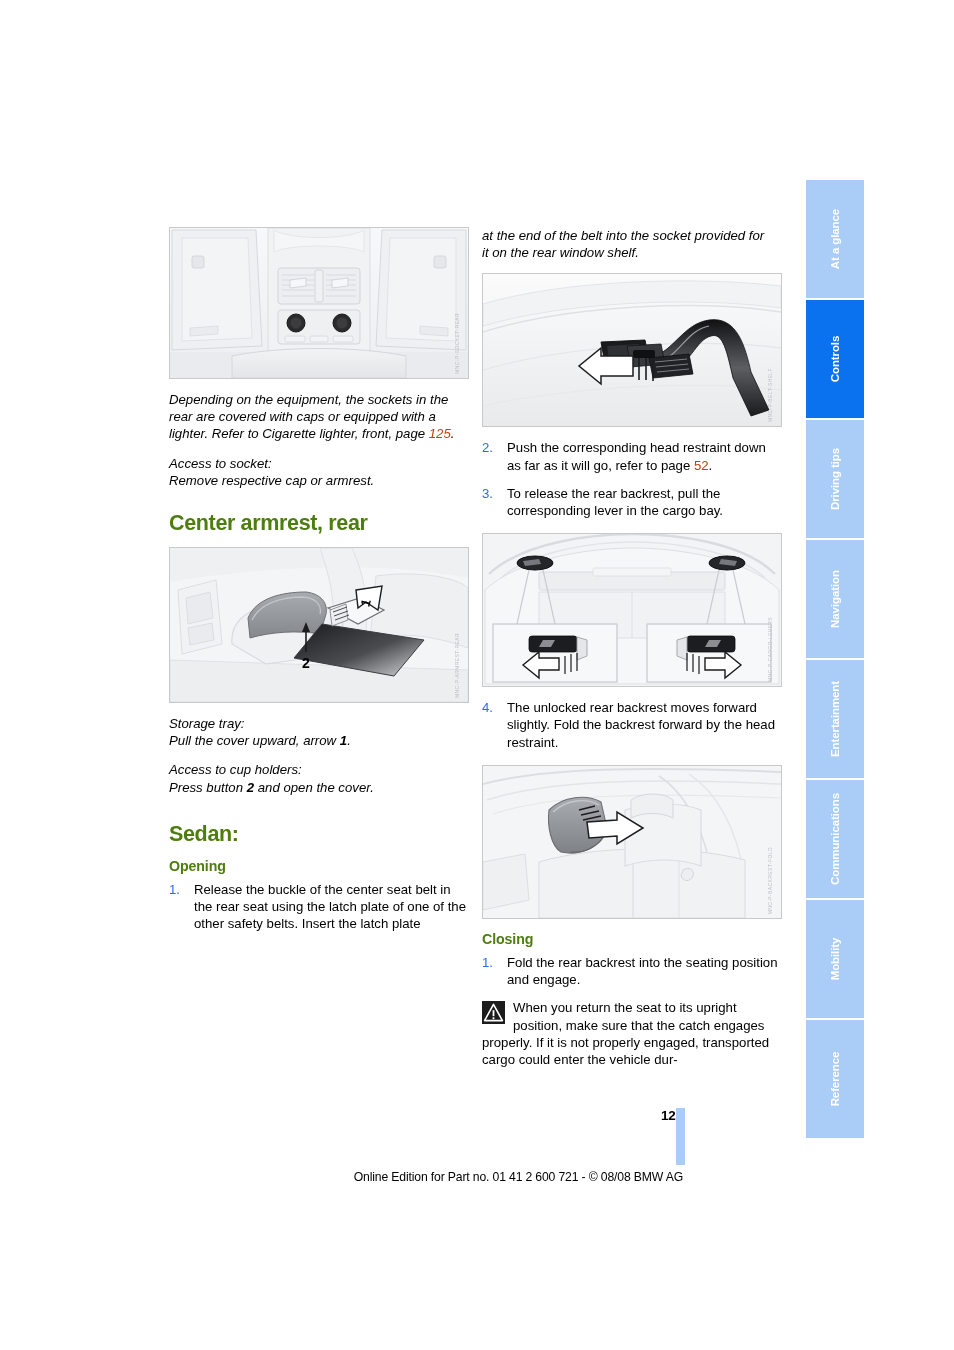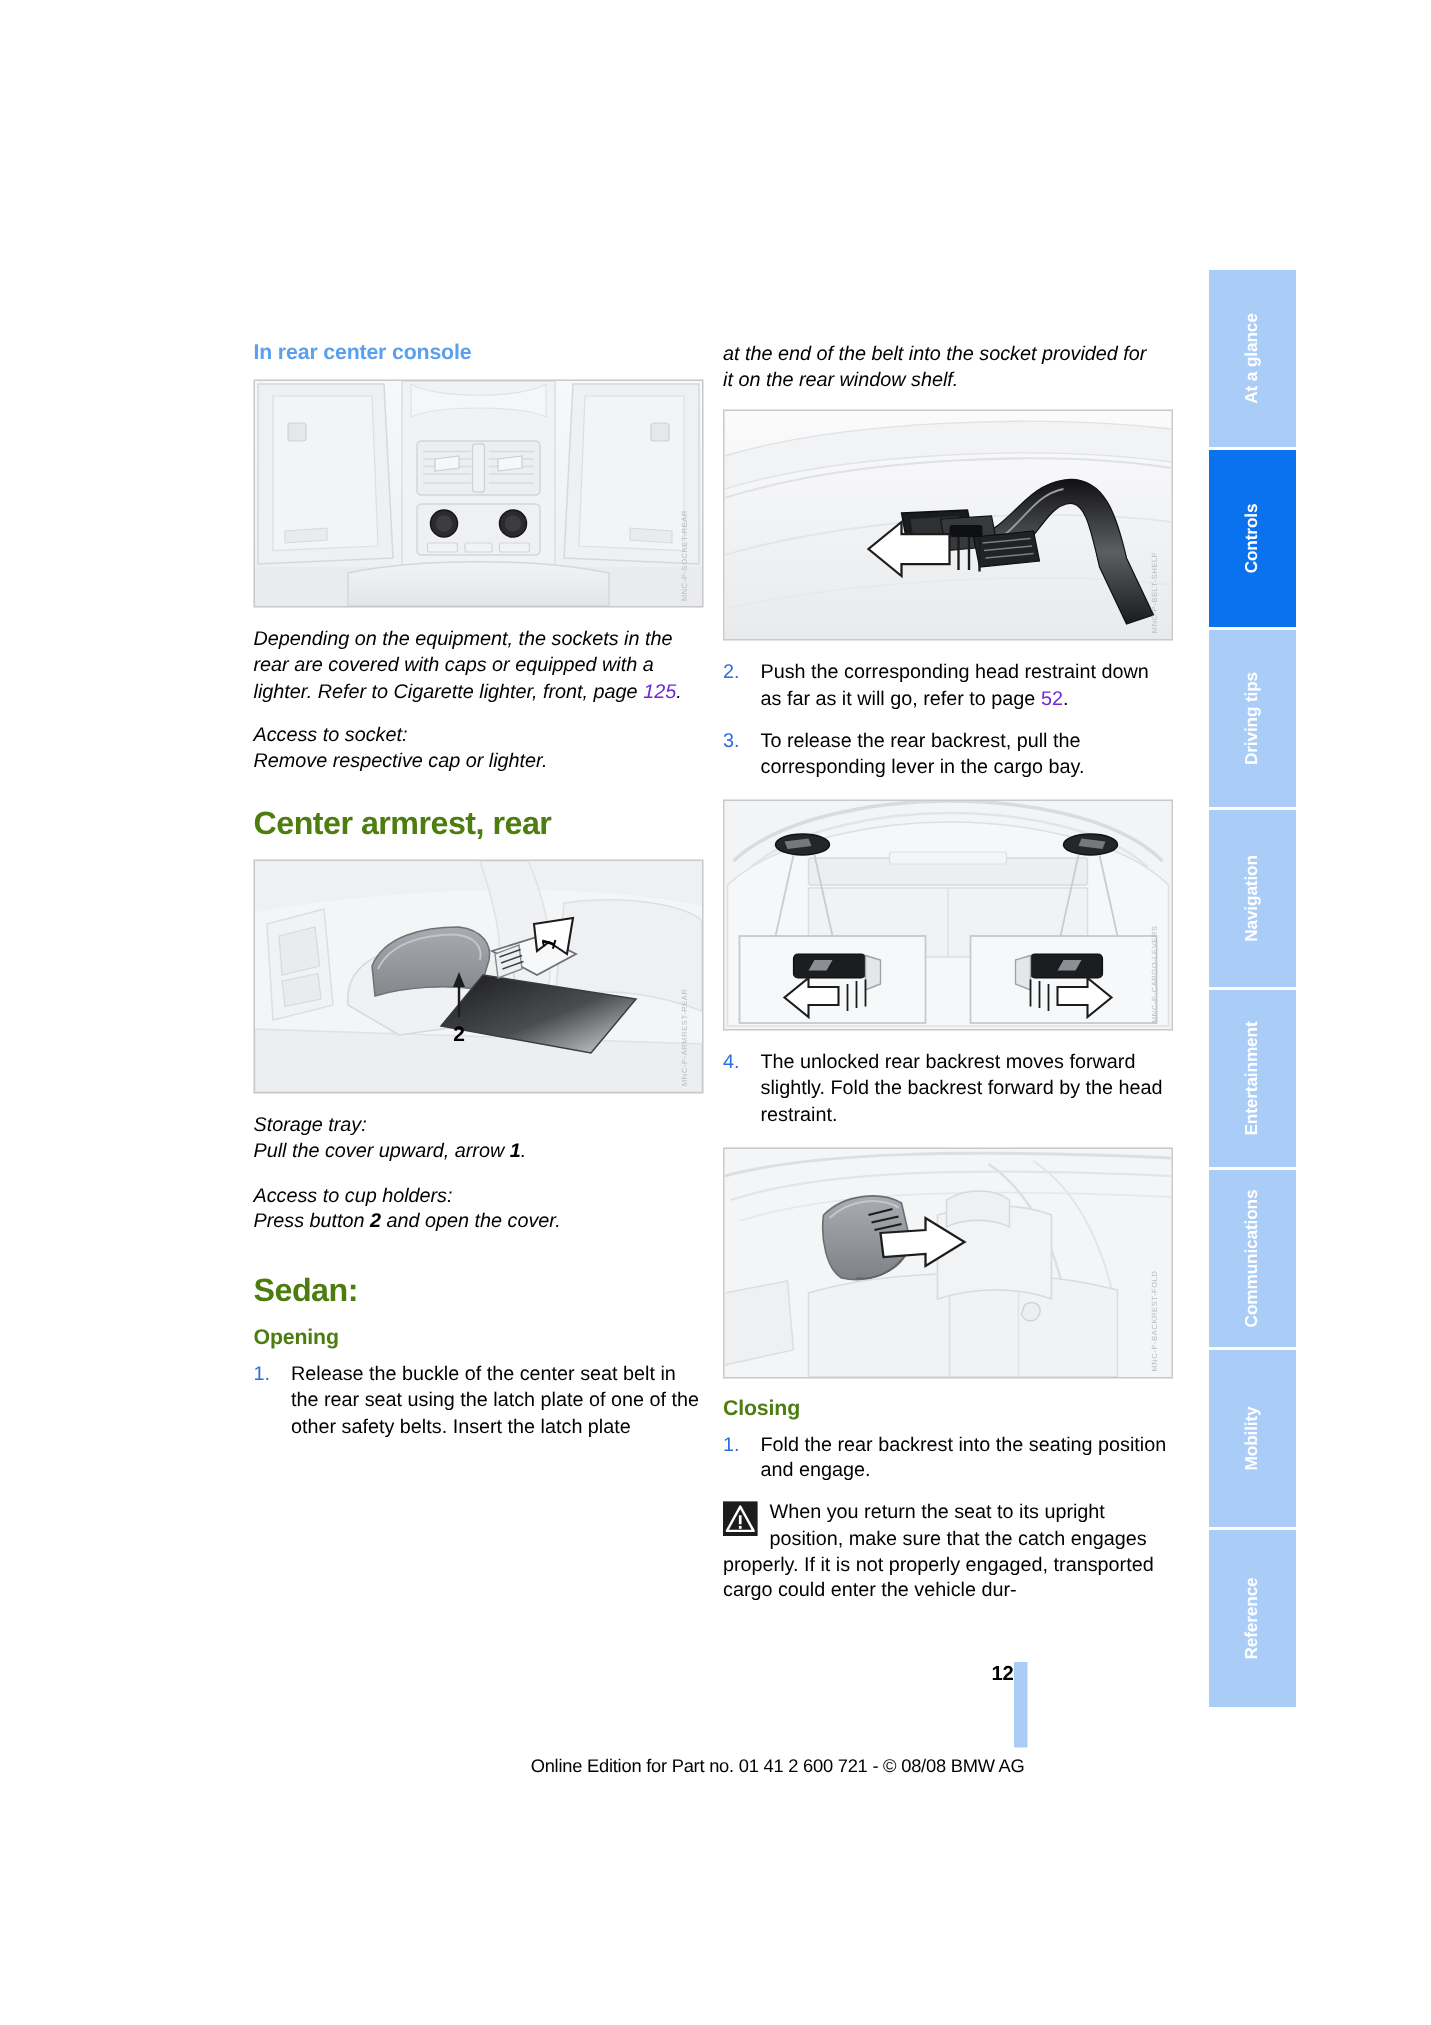--- a/index.html
+++ b/index.html
@@ -51,21 +51,21 @@
   }
   .h-blue {
     color: #4d7c0f;
     font-size: 14.2px;
     font-weight: bold;
     letter-spacing: -0.1px;
     margin: 0 0 6px 0;
   }
 
   p { margin: 0 12px 12px 0; font-style: italic; }
-  .pref { color: #6d28d9; }
+  .pref { color: #c2410c; }
   .bold { font-weight: bold; }
 
   
   .steps { margin: 0 0 11px 0; }
   .step {
     display: flex;
     margin-bottom: 11px;
   }
   .step:last-child { margin-bottom: 0; }
   .step-num {
@@ -176,21 +176,20 @@
     background: #aacdf7;
   }
 </style>
 </head>
 <body>
 
 <div class="page">
 
   <div class="col col-left">
 
-    <div class="h-sub">In rear center console</div>
 
     <div class="fig" style="height:150px;">
       <svg viewBox="0 0 298 150" preserveAspectRatio="none" aria-hidden="true">
         <defs>
           <linearGradient id="gConsole" x1="0" y1="0" x2="0" y2="1">
             <stop offset="0" stop-color="#f7f8f9"></stop>
               <stop offset="1" stop-color="#eceef0"></stop>
           </linearGradient>
           <linearGradient id="gSeat" x1="0" y1="0" x2="0" y2="1">
             <stop offset="0" stop-color="#f2f3f4"></stop>
@@ -241,21 +240,21 @@
         <path d="M0 124 L298 124 L298 150 L0 150 Z" fill="#e9ebee"></path>
         <path d="M62 128 C110 118 188 118 236 128 L236 150 L62 150 Z" fill="url(#gSeat)" stroke="#d4d7db" stroke-width="1"></path>
       </svg>
       <span class="fig-code">MNC-P-SOCKET-REAR</span>
     </div>
 
     <p><span>Depending on the equipment, the sockets in the rear are covered with caps or equipped with a lighter. Refer to Cigarette lighter, front, page </span><span class="pref">125</span><span>.</span></p>
 
     <p>
       <span>Access to socket:</span><br>
-      <span>Remove respective cap or lighter.</span>
+      <span>Remove respective cap or armrest.</span>
     </p>
 
     <div class="h-main" style="margin-top:22px;">Center armrest, rear</div>
 
     <div class="fig" style="height:154px;">
       <svg viewBox="0 0 298 154" preserveAspectRatio="none" aria-hidden="true">
         <defs>
           <linearGradient id="gArm" x1="0" y1="0" x2="0" y2="1">
             <stop offset="0" stop-color="#a8abaf"></stop>
               <stop offset="1" stop-color="#84878c"></stop>

